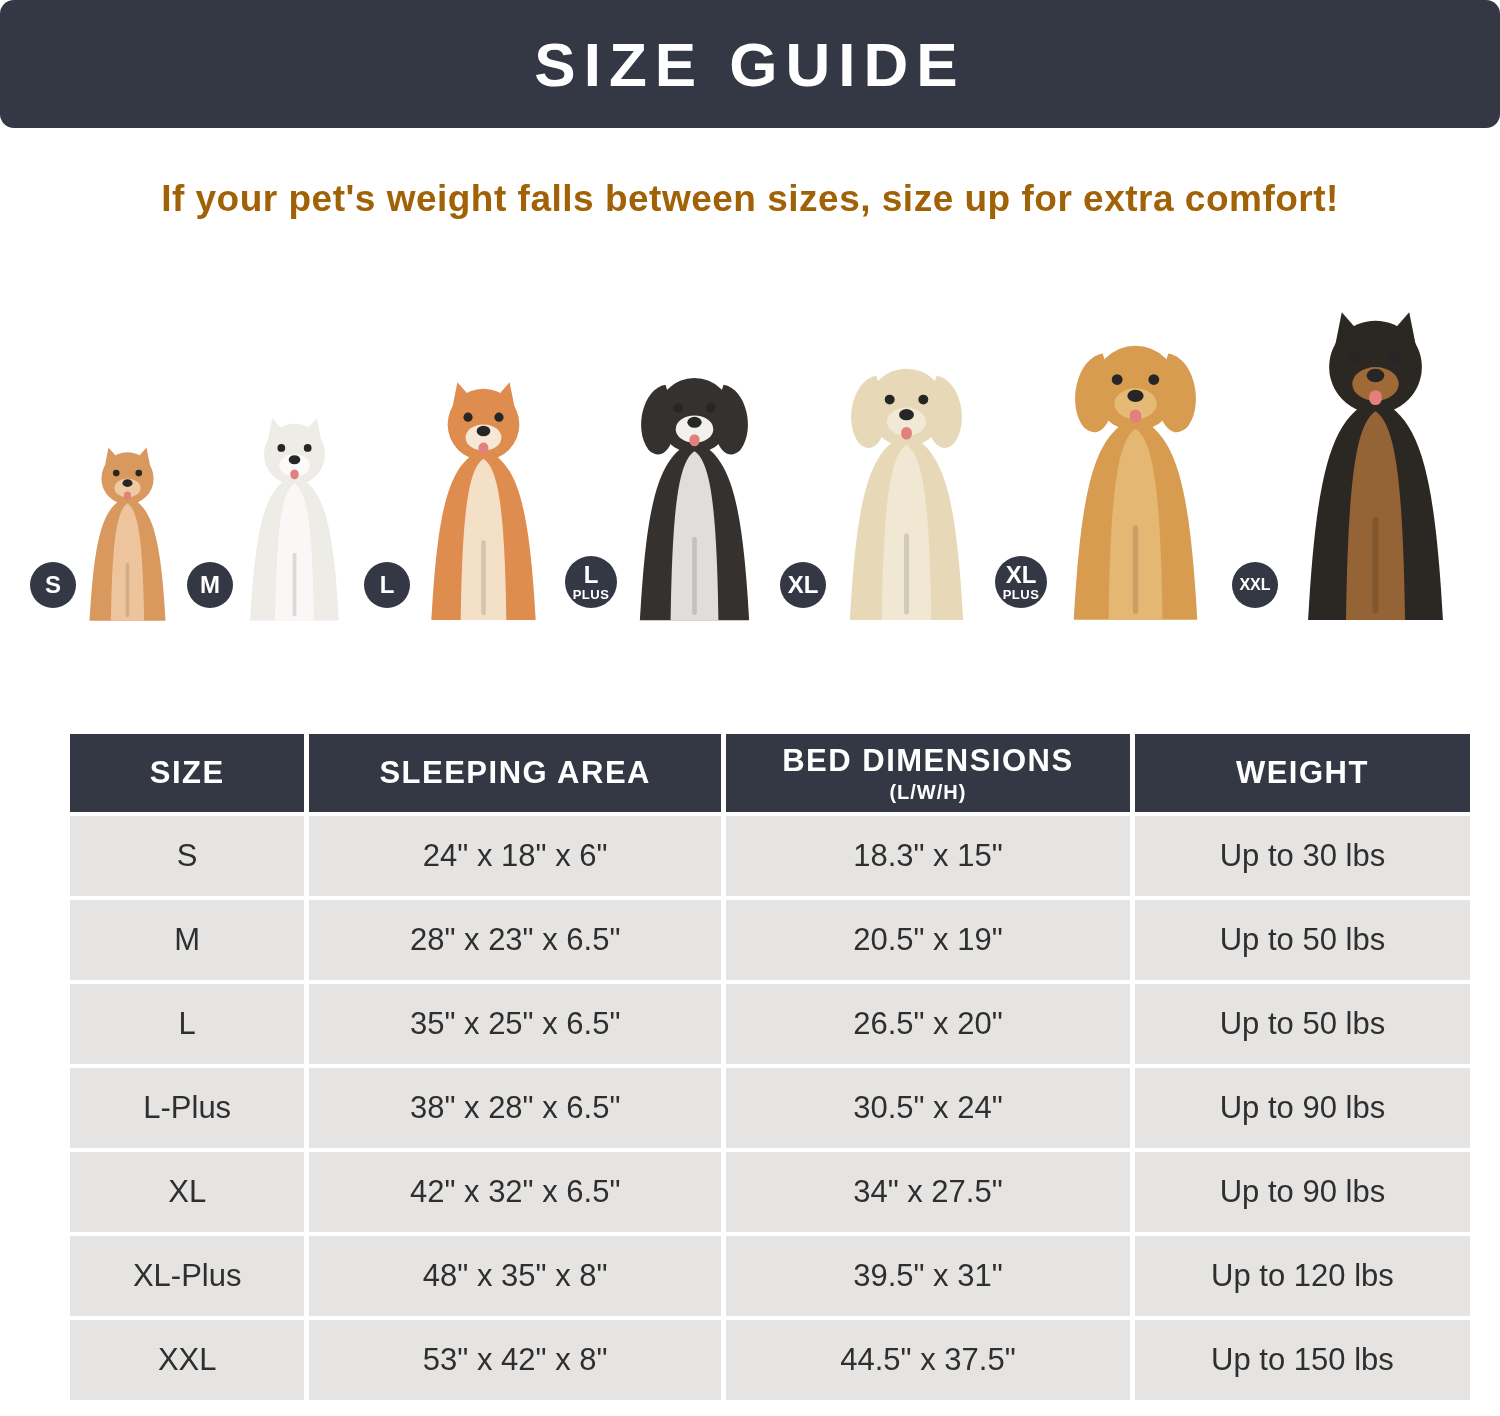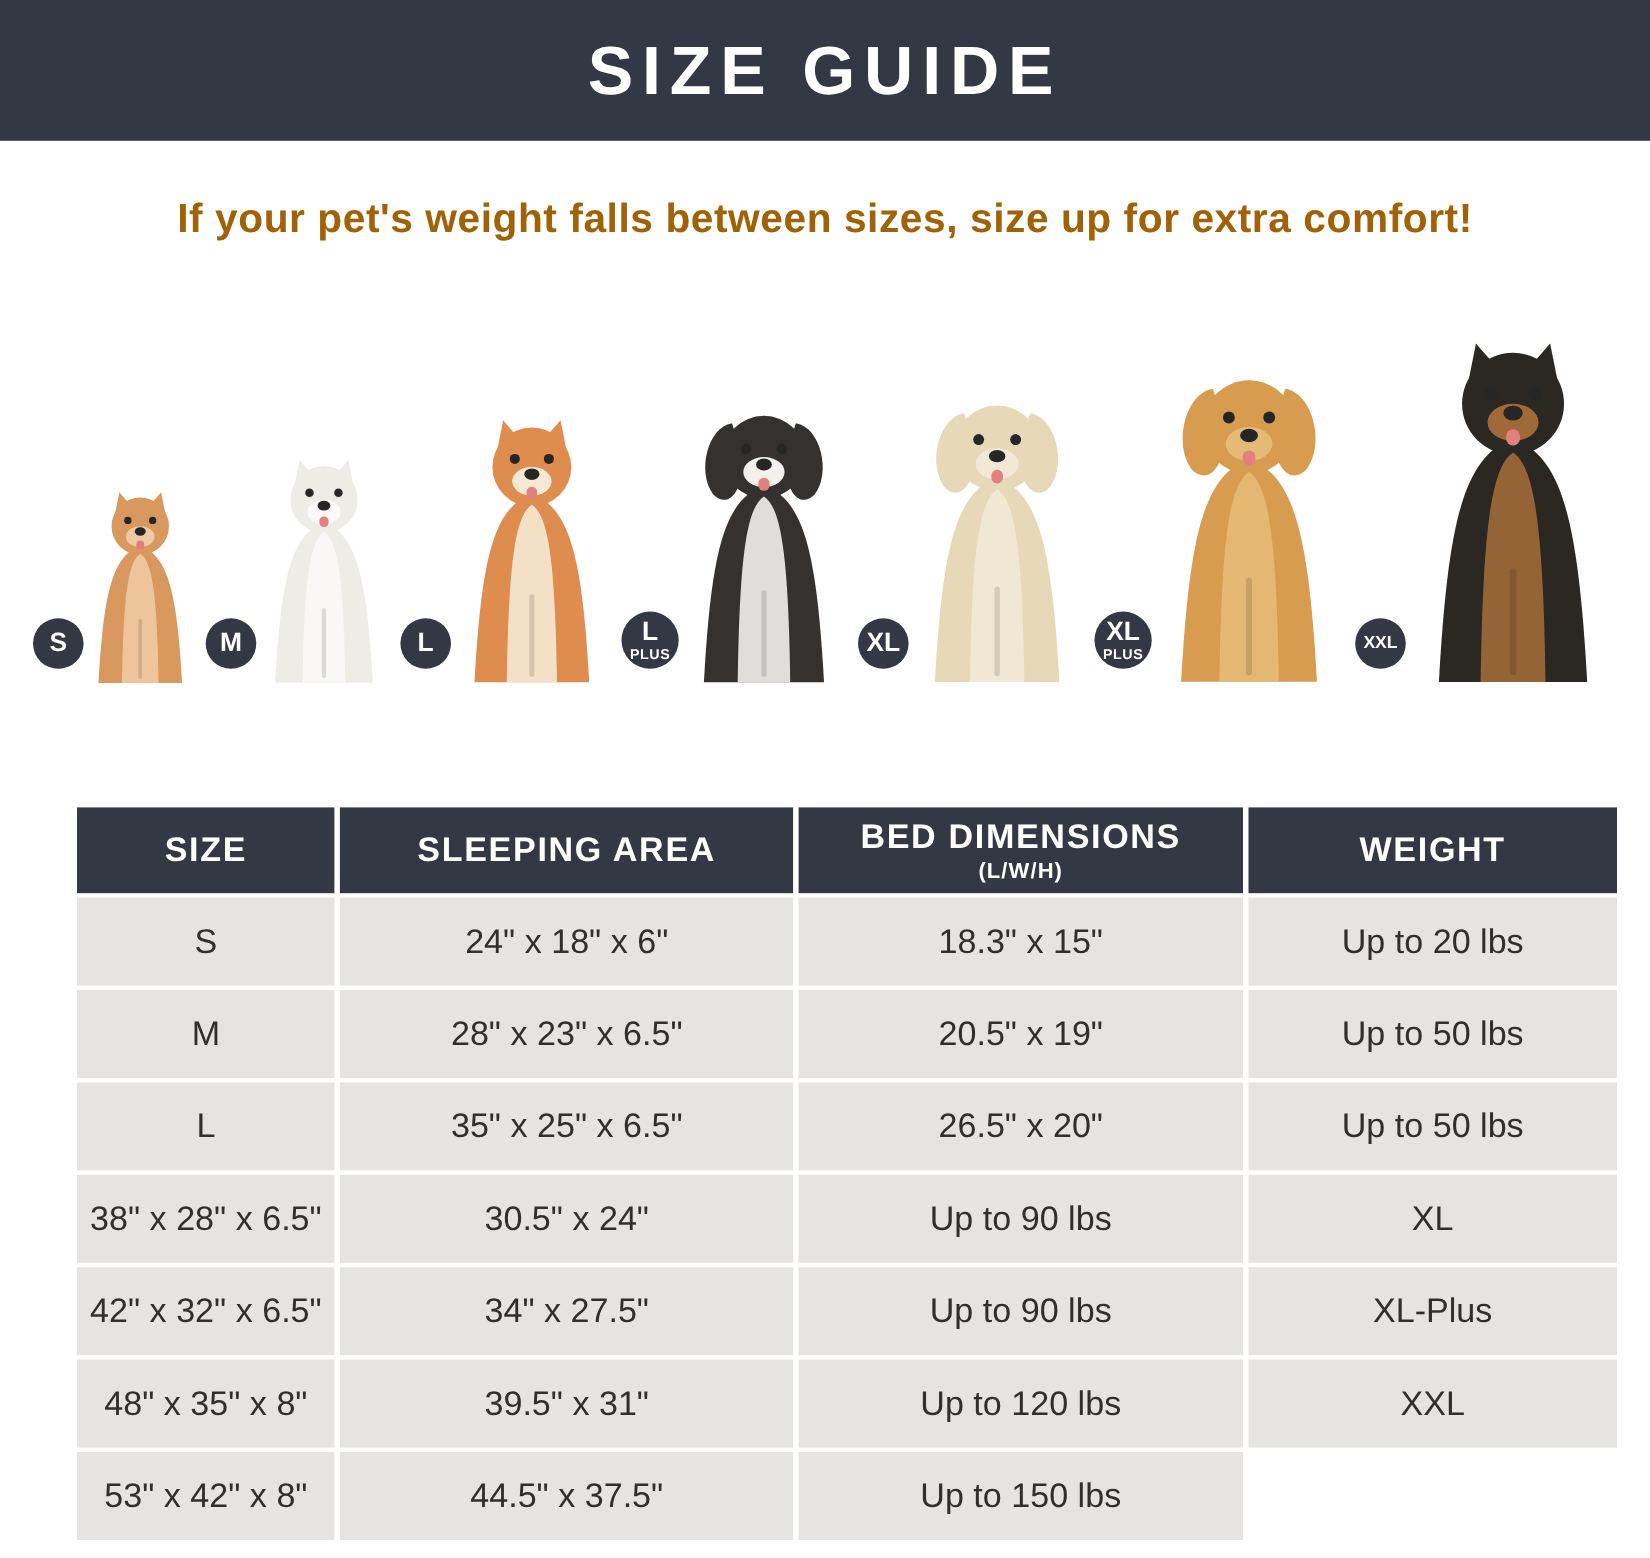--- a/index.html
+++ b/index.html
@@ -3,21 +3,21 @@
 <meta charset="utf-8">
 <style>
   html,body{margin:0;padding:0;}
   body{
     width:1500px;height:1416px;overflow:hidden;background:#ffffff;
     font-family:"Liberation Sans","DejaVu Sans",sans-serif;
     position:relative;
   }
   
   .top-banner{
-    height:128px;background:#343744;display:flex;align-items:center;justify-content:center;
+    height:128px;background:#343744;display:flex;align-items:center;justify-content:center;border-radius:14px;
   }
   .top-banner h1{
     margin:0;color:#ffffff;font-size:62px;font-weight:bold;letter-spacing:8px;
   }
   
   .subtitle{
     margin-top:50px;text-align:center;color:#a16207;font-size:37px;font-weight:bold;
     letter-spacing:.5px;
   }
   
@@ -271,38 +271,39 @@
     <span class="col-label">WEIGHT</span>
 
   </div>
 
   <div class="cell body">S</div>
 
   <div class="cell body">24" x 18" x 6"</div>
 
   <div class="cell body">18.3" x 15"</div>
 
-  <div class="cell body">Up to 20 lbs</div>
+  <div class="cell body">Up to 30 lbs</div>
 
   <div class="cell body">M</div>
 
   <div class="cell body">28" x 23" x 6.5"</div>
 
   <div class="cell body">20.5" x 19"</div>
 
   <div class="cell body">Up to 50 lbs</div>
 
   <div class="cell body">L</div>
 
   <div class="cell body">35" x 25" x 6.5"</div>
 
   <div class="cell body">26.5" x 20"</div>
 
   <div class="cell body">Up to 50 lbs</div>
 
+  <div class="cell body">L-Plus</div>
 
   <div class="cell body">38" x 28" x 6.5"</div>
 
   <div class="cell body">30.5" x 24"</div>
 
   <div class="cell body">Up to 90 lbs</div>
 
   <div class="cell body">XL</div>
 
   <div class="cell body">42" x 32" x 6.5"</div>

